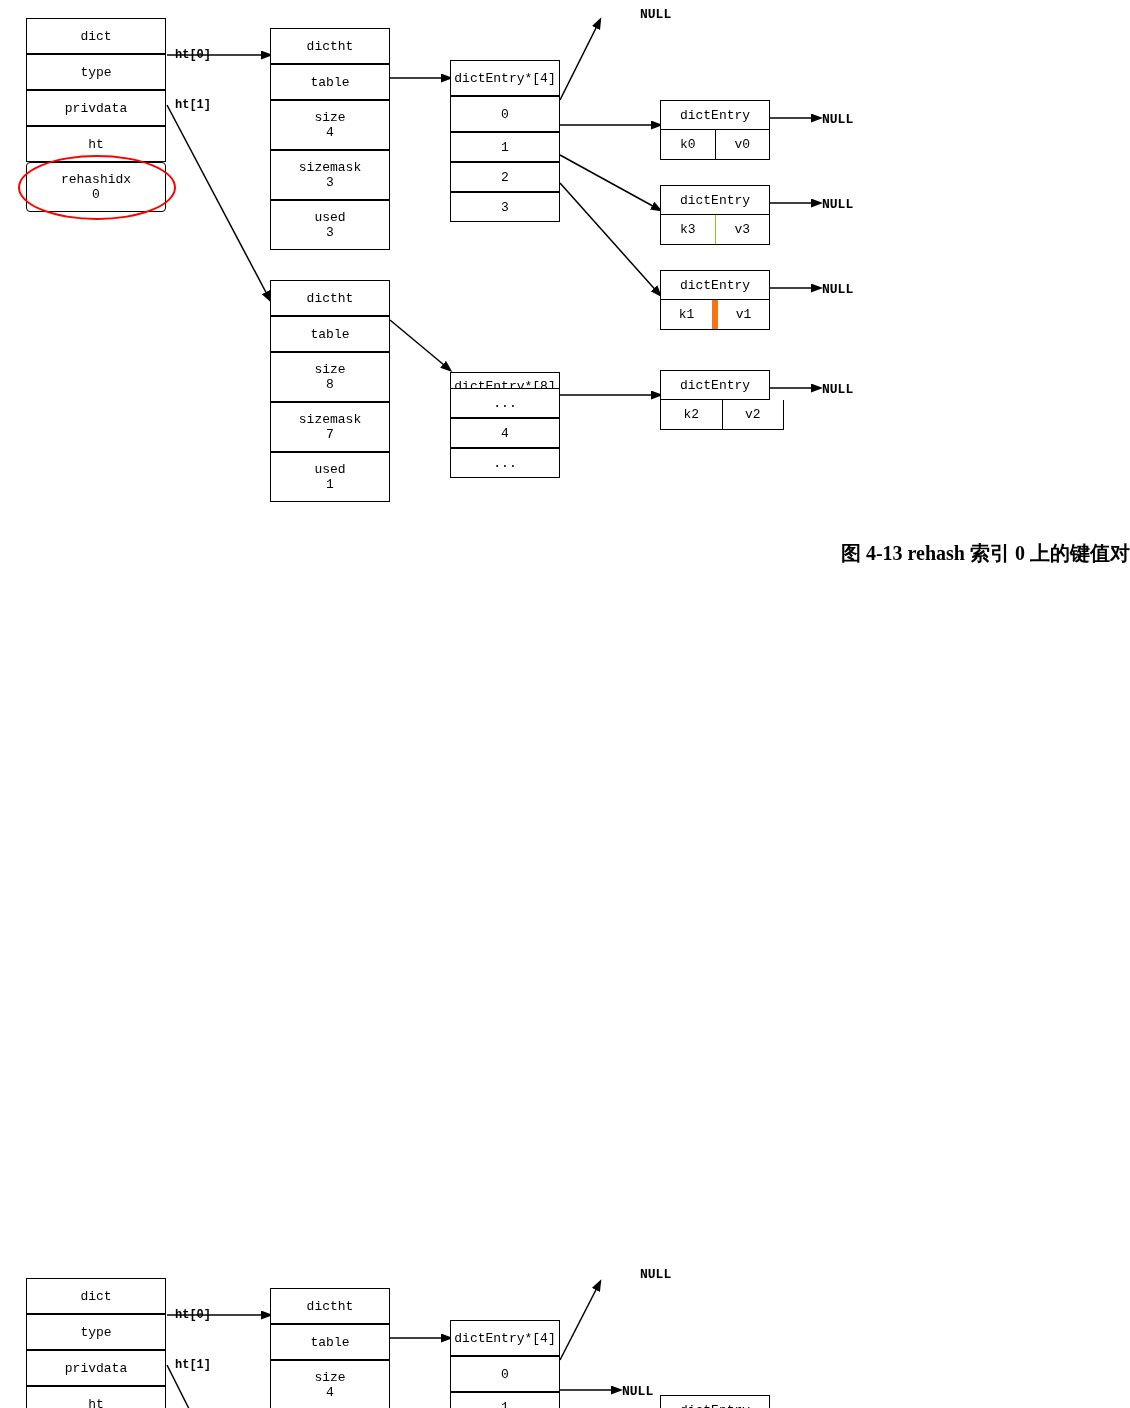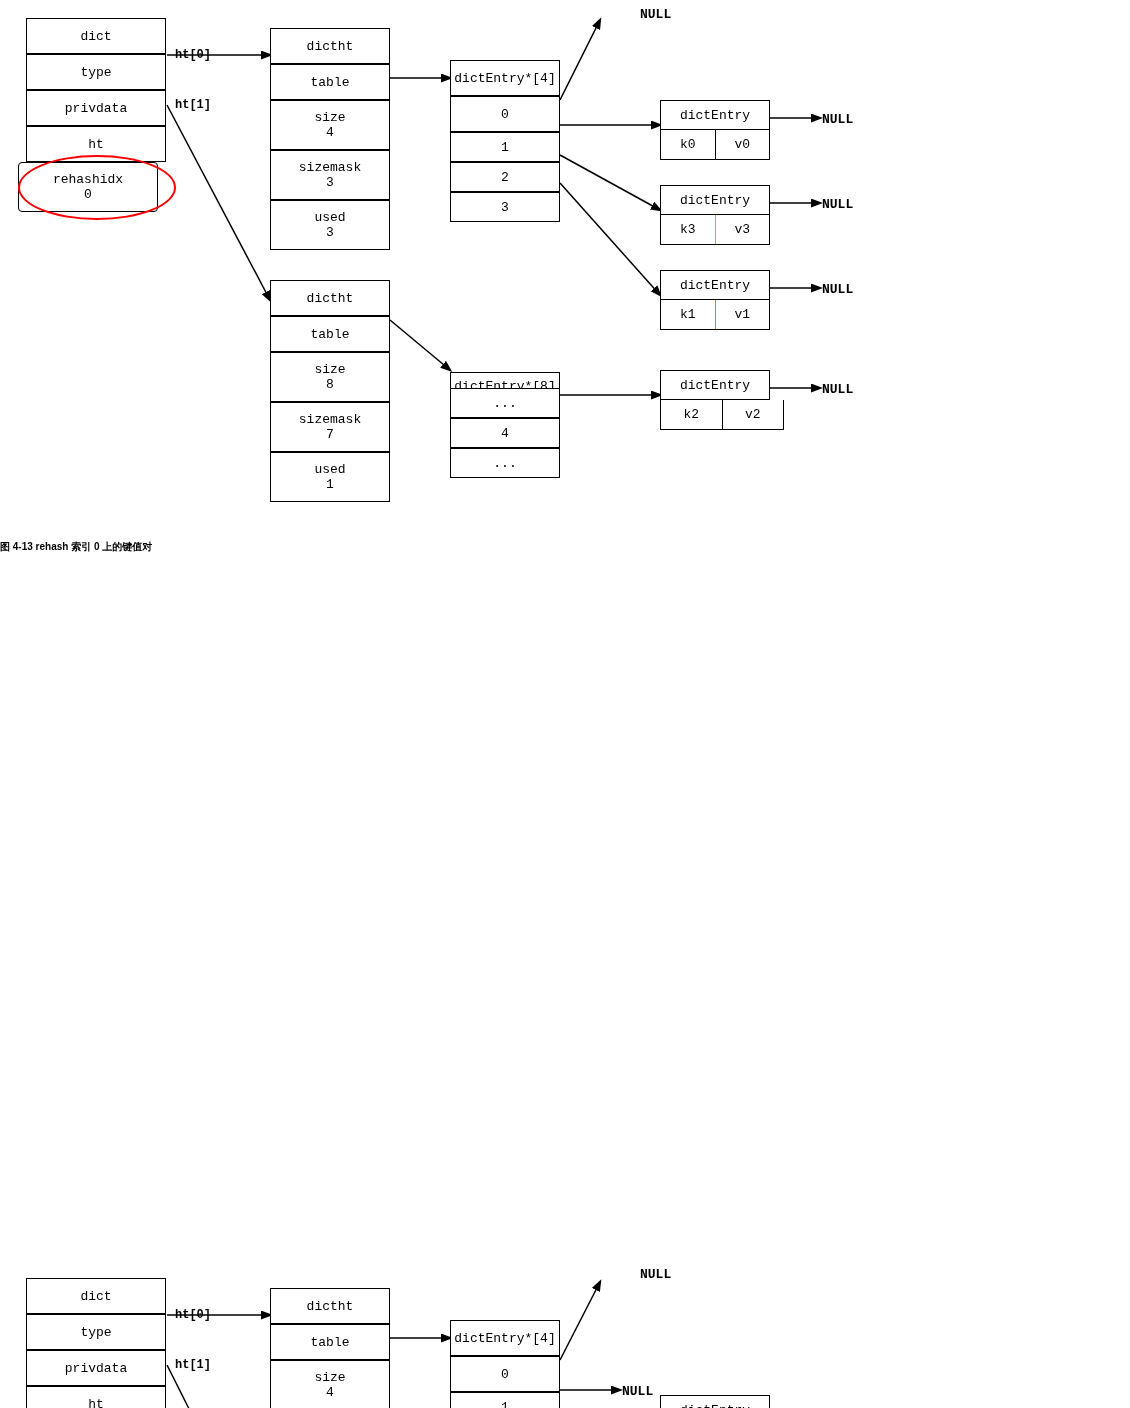--- a/index.html
+++ b/index.html
@@ -36,23 +36,23 @@
     .arrows-svg {
       position: absolute;
       top: 0;
       left: 0;
       width: 100%;
       height: 100%;
       pointer-events: none;
     }
 
     .caption {
-      text-align: left;
-      font-family: Liberation Sans, sans-serif;
-      font-size: 10px;
+      text-align: right;
+      font-family: Liberation Serif, serif;
+      font-size: 20px;
       font-weight: bold;
       position: absolute;
     }
 
     
     .red-circle {
       position: absolute;
       border: 2.5px solid red;
       border-radius: 50%;
       pointer-events: none;
@@ -114,21 +114,21 @@
   </div>
 
   <div class="box" style="left:26px;top:90px;width:140px;height:36px;">
     <span>privdata</span>
   </div>
 
   <div class="box" style="left:26px;top:126px;width:140px;height:36px;">
     <span>ht</span>
   </div>
 
-  <div class="box" style="left:18px;top:162px;width:140px;height:50px; border-radius:4px;">
+  <div class="box" style="left:26px;top:162px;width:140px;height:50px; border-radius:4px;">
     <span>rehashidx<br>0</span>
   </div>
 
   <div class="red-circle" style="left:18px;top:155px;width:158px;height:65px;"></div>
 
   <div class="box" style="left:270px;top:28px;width:120px;height:36px;">
     <span>dictht</span>
   </div>
   <div class="box" style="left:270px;top:64px;width:120px;height:36px;">
     <span>table</span>
@@ -201,21 +201,21 @@
   </div>
   <div style="position:absolute;left:660px;top:215px;width:110px;height:30px;display:flex;border:1.5px solid #000;border-top:none;">
     <div style="flex:1;border-right:1px solid #84cc16;display:flex;align-items:center;justify-content:center;">k3</div>
     <div style="flex:1;display:flex;align-items:center;justify-content:center;text-align:right;">v3</div>
   </div>
 
   <div class="box" style="left:660px;top:270px;width:110px;height:30px;">
     <span>dictEntry</span>
   </div>
   <div style="position:absolute;left:660px;top:300px;width:110px;height:30px;display:flex;border:1.5px solid #000;border-top:none;">
-    <div style="flex:1;border-right:1px solid #f97316;display:flex;align-items:center;justify-content:center;">k1</div>
+    <div style="flex:1;border-right:6px solid #f97316;display:flex;align-items:center;justify-content:center;">k1</div>
     <div style="flex:1;display:flex;align-items:center;justify-content:center;">v1</div>
   </div>
 
   <div class="box" style="left:660px;top:370px;width:110px;height:30px;">
     <span>dictEntry</span>
   </div>
   <div style="position:absolute;left:660px;top:400px;width:124px;height:30px;display:flex;border:1.5px solid #000;border-top:none;">
     <div style="flex:1;border-right:1px solid #000;display:flex;align-items:center;justify-content:center;">k2</div>
     <div style="flex:1;display:flex;align-items:center;justify-content:center;text-align:right;">v2</div>
   </div>

